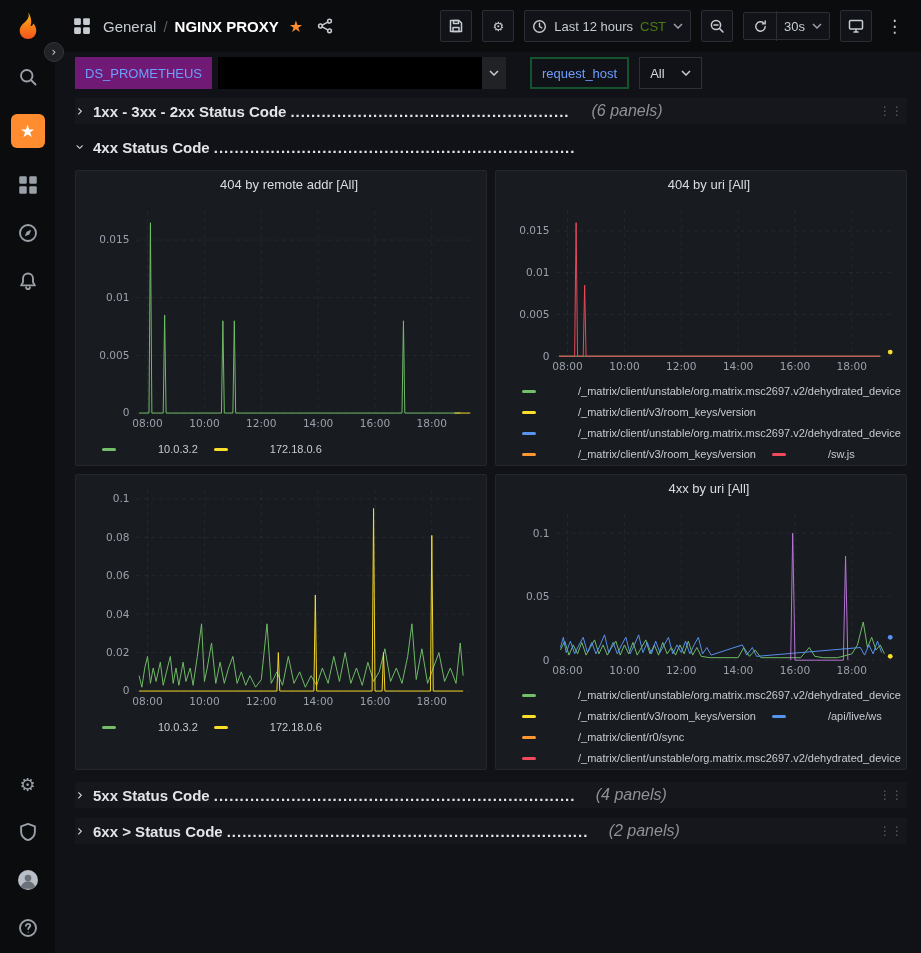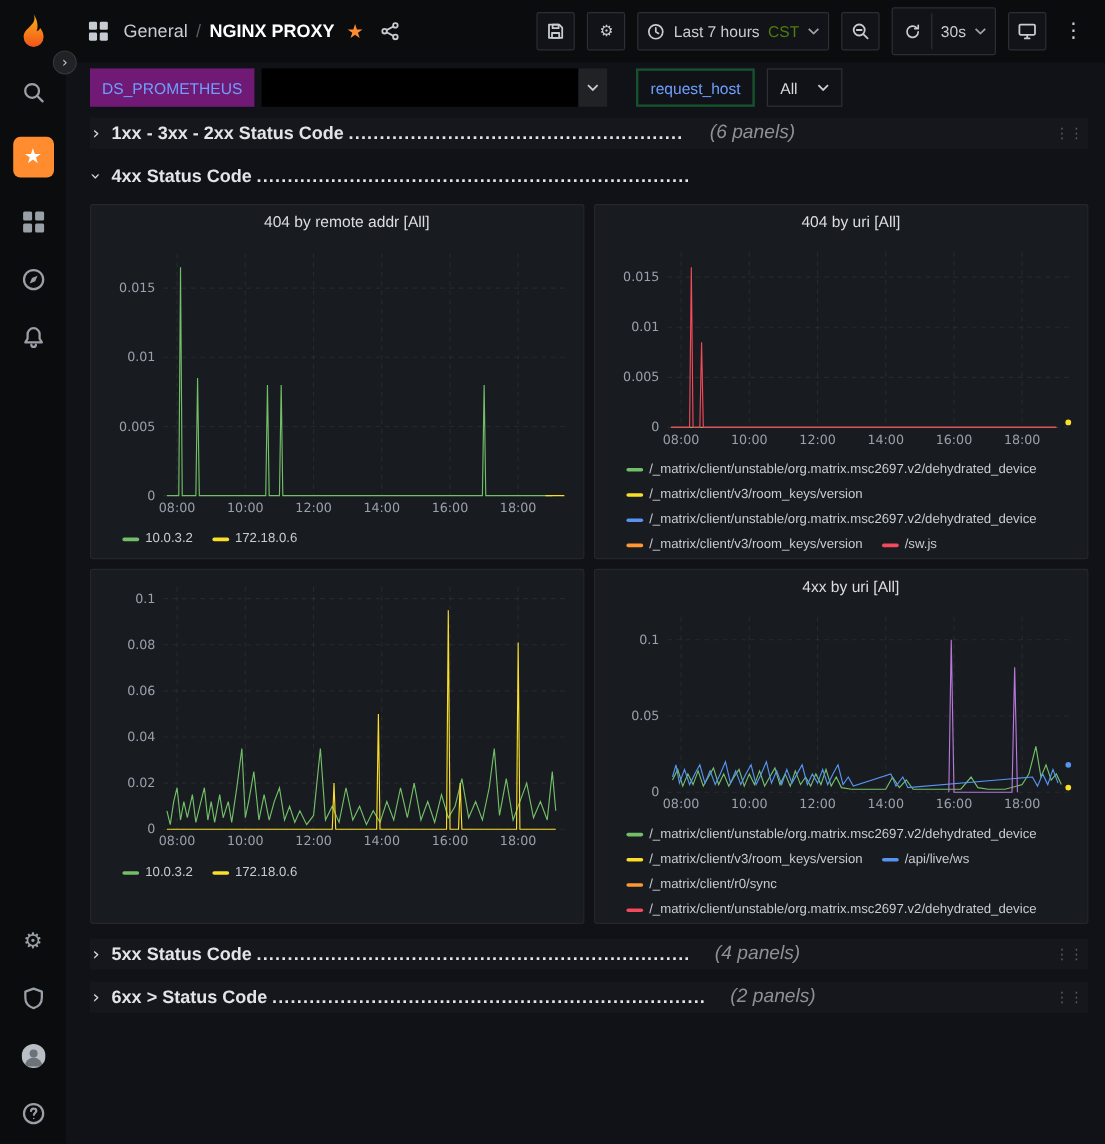--- a/index.html
+++ b/index.html
@@ -35,21 +35,21 @@
   .crumb-title { color:#ffffff; font-weight:bold; font-size:15px; }
   .fav-star { color:#ff8c2e; font-size:16px; margin-left:10px; cursor:pointer; }
   .share-ic { margin-left:14px; cursor:pointer; display:flex; }
   .apps-ic { margin-right:12px; display:flex; }
   .tb-right { display:flex; align-items:center; gap:10px; }
   .tb-btn { height:32px; min-width:32px; padding:0 7px; display:inline-flex; align-items:center;
             justify-content:center; gap:7px; background:#111318; border:1px solid #2c2e33;
             border-radius:2px; color:#c7cbd2; font-size:13px; cursor:pointer;
             font-family:"Liberation Sans", sans-serif; }
   .btn-group { display:flex; align-items:center; border:1px solid #2c2e33; border-radius:2px;
-               background:#111318; height:40px; }
+               background:#111318; height:28px; }
   .btn-group .seg { border:none; background:transparent; height:30px; }
   .btn-group .divider { width:1px; height:30px; background:#2c2e33; }
   .tz { color:#4d7c0f; }
   .kebab { font-size:17px; color:#c7cbd2; cursor:pointer; padding:0 4px;
            font-family:"DejaVu Sans", sans-serif; }
 
   
   .varbar { height:42px; display:flex; align-items:center; gap:6px; padding:0 14px 0 20px; flex-shrink:0; }
   .var-label { height:32px; display:flex; align-items:center; padding:0 10px;
                color:#6e9fff; font-size:13px; background:#701a75; }
@@ -77,21 +77,21 @@
   .panel-grid { display:grid; grid-template-columns:1fr 1fr; gap:8px; margin:2px 0 12px; }
   .panel { height:296px; background:#181b1f; border:1px solid #25262b; border-radius:2px;
            display:flex; flex-direction:column; overflow:hidden;padding-left:16px; }
   .panel-title { height:26px; flex-shrink:0; display:flex; align-items:center; justify-content:center;
                  color:#dcdde0; font-size:13px; font-weight:500; cursor:pointer; }
   .chart { display:block; width:100%; height:238px; flex-shrink:0; }
   .chart--short { height:180px; }
   .legend { display:flex; flex-wrap:wrap; column-gap:16px; row-gap:1px; padding:4px 10px 0;
             overflow:hidden; flex:1; align-content:flex-start; }
   .legend-item { display:inline-flex; align-items:center; font-size:11px; color:#c7cbd2;
-                 line-height:20px; white-space:nowrap; cursor:pointer; }
+                 line-height:20px; white-space:nowrap; cursor:pointer;gap:37px; }
   .lm { width:14px; height:3px; border-radius:2px; margin-right:5px; display:inline-block; flex-shrink:0; }
 
   
   .gl { stroke:rgba(204,220,240,0.08); stroke-width:1; stroke-dasharray:4 4; }
   .tk { fill:#9aa0ac; font-size:11px; font-family:"DejaVu Sans", sans-serif; }
   .ty { text-anchor:end; }
   .tx { text-anchor:middle; }
 
   .icon-stroke { stroke:#9aa0a8; fill:none; stroke-width:1.5; stroke-linecap:round; stroke-linejoin:round; }
   .icon-stroke-lite { stroke:#c7cbd2; fill:none; stroke-width:1.5; stroke-linecap:round; stroke-linejoin:round; }
@@ -212,21 +212,21 @@
             </svg>
         </button>
         <button class="tb-btn">
           <span class="glyph">⚙</span>
         </button>
         <button class="tb-btn">
           <svg viewBox="0 0 16 16" width="15" height="15" class="icon-stroke-lite">
               <circle cx="8" cy="8" r="6.2"></circle>
               <path d="M8 4.5V8l2.4 1.5"></path>
             </svg>
-          <span>Last 7 hours</span>
+          <span>Last 12 hours</span>
           <span class="tz">CST</span>
           <svg viewBox="0 0 10 6" width="10" height="6">
               <path d="M1 1l4 4 4-4" stroke="#9aa0ac" stroke-width="1.5" fill="none"></path>
             </svg>
         </button>
         <button class="tb-btn">
           <svg viewBox="0 0 16 16" width="16" height="16" class="icon-stroke-lite">
               <circle cx="7" cy="7" r="4.6"></circle>
               <path d="M10.6 10.6L14 14M5 7h4"></path>
             </svg>

